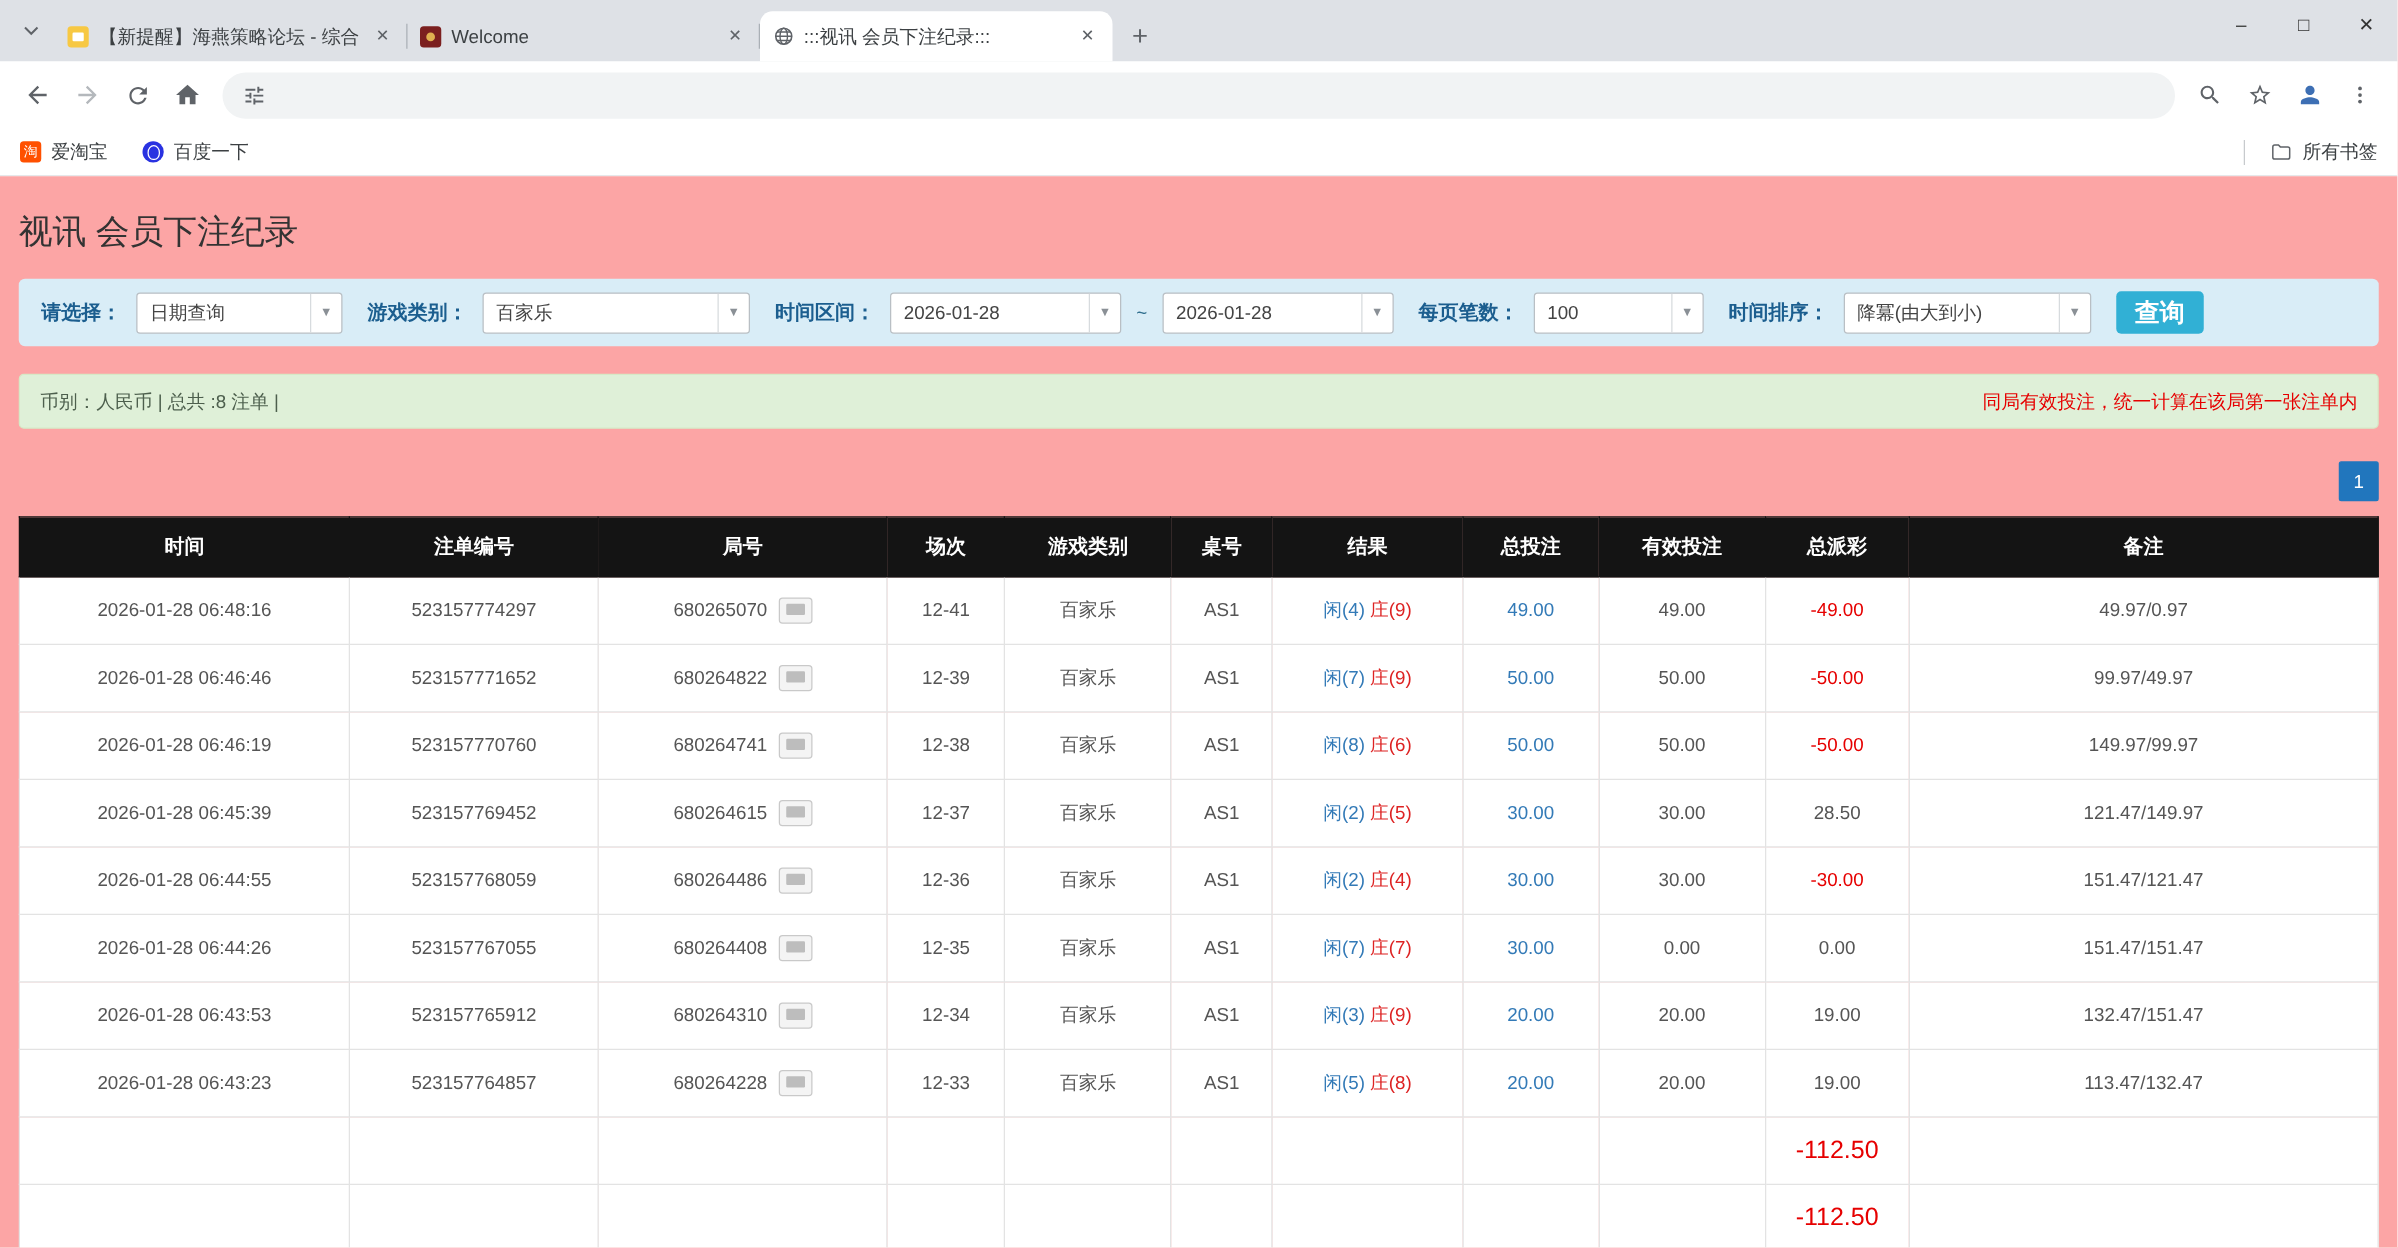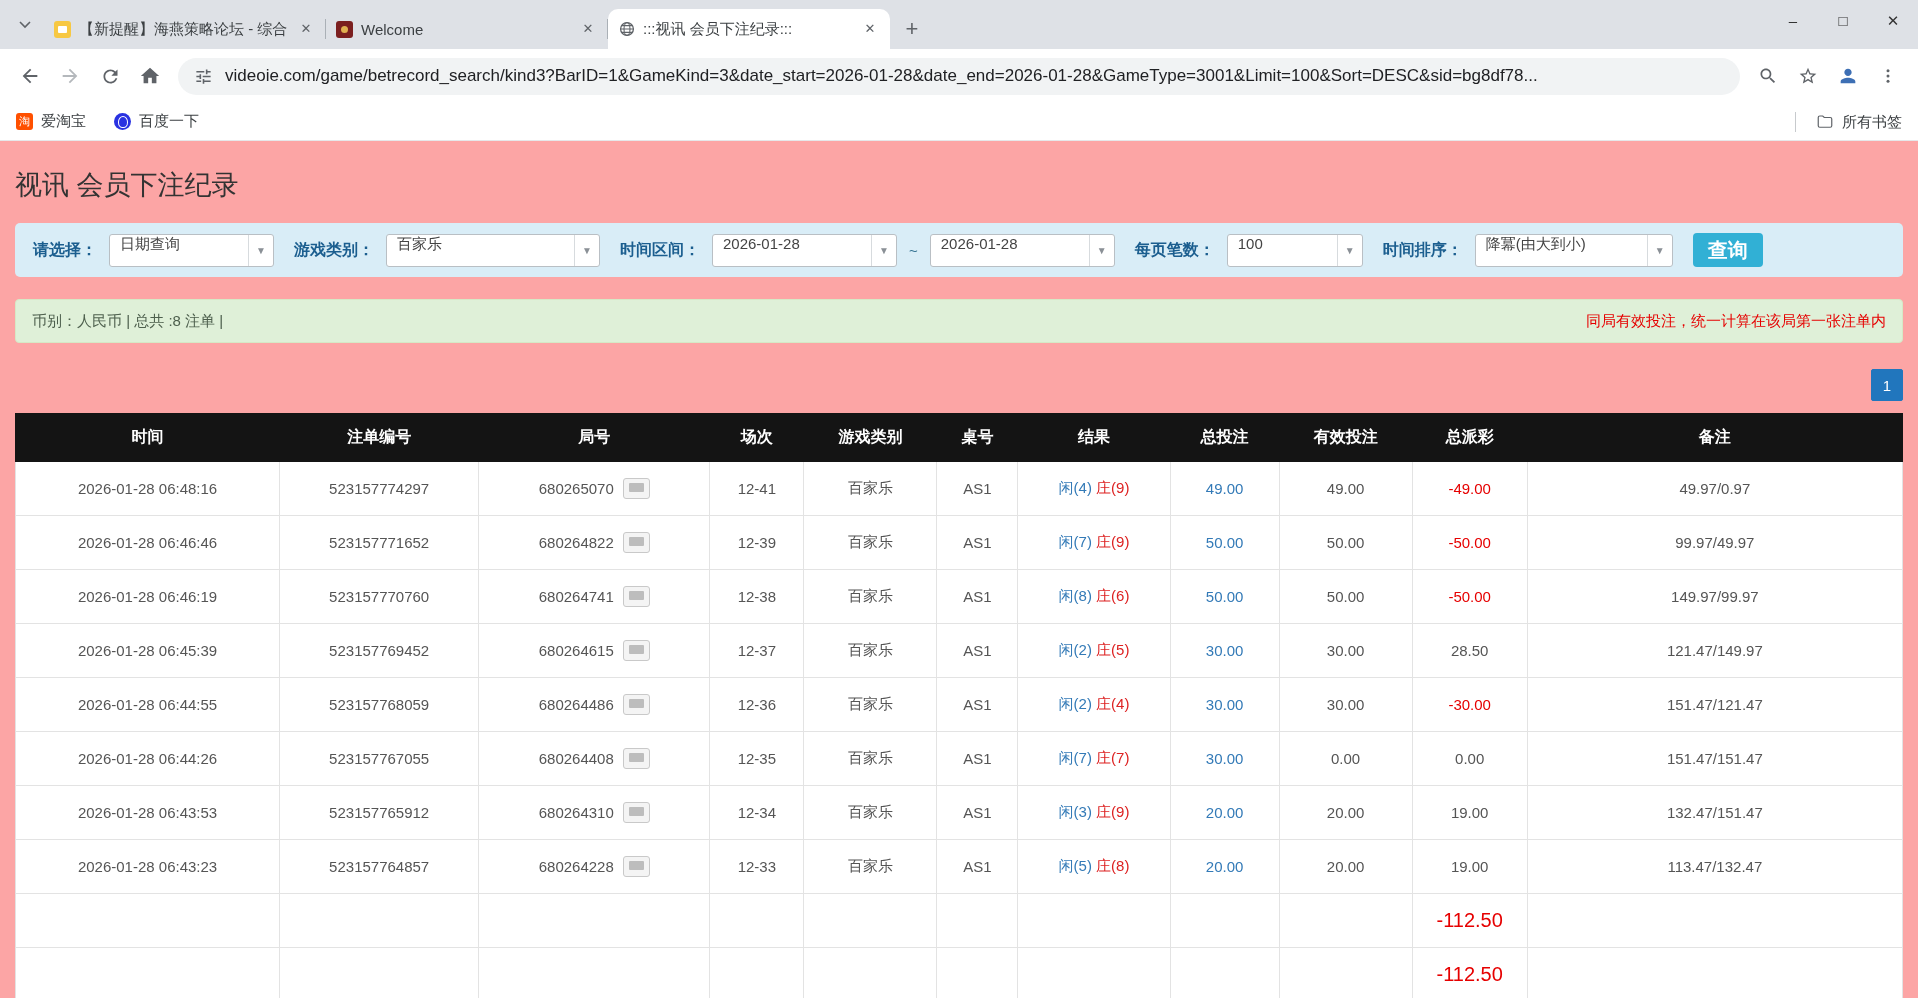--- a/index.html
+++ b/index.html
@@ -39,33 +39,33 @@
 
   .bookmarks { height:38px; background:#fff; border-bottom:1px solid #e6e8ea; display:flex;
     align-items:center; padding:0 16px; gap:28px; font-size:15px; color:#3c4043; }
   .bm-item { display:flex; align-items:center; gap:8px; }
   .bm-fav { width:17px; height:17px; border-radius:3px; display:flex; align-items:center;
     justify-content:center; font-size:11px; color:#fff; }
   .bm-fav.taobao { background:#ff5000; }
   .bm-fav.baidu { background:#2932e1; border-radius:50%; }
   .bm-fav.baidu::before { content:""; width:8px; height:10px; border:1.5px solid #fff;
     border-radius:50% 50% 45% 45%; }
-  .bm-right { margin-left:auto; display:flex; align-items:flex-end; gap:12px; }
+  .bm-right { margin-left:auto; display:flex; align-items:center; gap:12px; }
   .bm-sep { width:1px; height:20px; background:#c7cacd; margin-right:8px; }
 
   
   .page { padding:0 15px; background:#fca5a5; }
   .page-title { font-size:27px; font-weight:500; color:#333; padding:26px 0 20px 0; }
 
   .filterbar { background:#d9edf7; border-radius:5px; height:54px; display:flex;
     align-items:center; padding:0 18px; gap:20px; }
   .fgroup { display:flex; align-items:center; gap:12px; }
   .flabel { color:#1b5e8f; font-weight:bold; font-size:16px; white-space:nowrap; }
   .select { background:#fff; border:1px solid #b9bfc4; border-radius:3px; height:33px;
-    display:flex; font-size:15px; color:#444; }
+    display:flex; align-items:center; font-size:15px; color:#444; }
   .select-value { flex:1; padding:0 10px; white-space:nowrap; overflow:hidden; }
   .select-arrow { width:25px; align-self:stretch; border-left:1px solid #d7dbde; display:flex;
     align-items:center; justify-content:center; color:#8a9096; font-size:10px; }
   .w165{width:165px} .w214{width:214px} .w185{width:185px} .w122{width:136px} .w198{width:198px}
   .tilde { color:#31708f; font-size:15px; }
   .search-btn { background:#31b0d5; color:#fff; border:none; border-radius:4px; height:34px;
     padding:0 15px; font-size:20px; font-weight:bold; }
 
   .infobar { margin-top:22px; background:#dff0d8; border:1px solid #d6e9c6; border-radius:4px;
     height:44px; display:flex; align-items:center; padding:0 16px; font-size:15px; }
@@ -155,21 +155,20 @@
     <svg width="22" height="22" viewBox="0 0 24 24">
         <path d="M10 20v-6h4v6h5v-8h3L12 3 2 12h3v8z" fill="#5f6368"></path>
       </svg>
   </div>
   <div class="urlbar">
     <span>
       <svg width="19" height="19" viewBox="0 0 24 24">
           <path d="M3 17v2h6v-2H3zM3 5v2h10V5H3zm10 16v-2h8v-2h-8v-2h-2v6h2zM7 9v2H3v2h4v2h2V9H7zm14 4v-2H11v2h10zm-6-4h2V7h4V5h-4V3h-2v6z" fill="#5f6368"></path>
         </svg>
     </span>
-    <span class="url-text">videoie.com/game/betrecord_search/kind3?BarID=1&amp;GameKind=3&amp;date_start=2026-01-28&amp;date_end=2026-01-28&amp;GameType=3001&amp;Limit=100&amp;Sort=DESC&amp;sid=bg8df78...</span>
   </div>
   <div class="tool-btn">
     <svg width="20" height="20" viewBox="0 0 24 24">
         <path d="M15.5 14h-.79l-.28-.27C15.41 12.59 16 11.11 16 9.5 16 5.91 13.09 3 9.5 3S3 5.91 3 9.5 5.91 16 9.5 16c1.61 0 3.09-.59 4.23-1.57l.27.28v.79l5 4.99L20.49 19l-4.99-5zm-6 0C7.01 14 5 11.99 5 9.5S7.01 5 9.5 5 14 7.01 14 9.5 11.99 14 9.5 14z" fill="#5f6368"></path>
       </svg>
   </div>
   <div class="tool-btn">
     <svg width="20" height="20" viewBox="0 0 24 24">
         <path d="M22 9.24l-7.19-.62L12 2 9.19 8.63 2 9.24l5.46 4.73L5.82 21 12 17.27 18.18 21l-1.63-7.03L22 9.24zM12 15.4l-3.76 2.27 1-4.28-3.32-2.88 4.38-.38L12 6.1l1.71 4.04 4.38.38-3.32 2.88 1 4.28L12 15.4z" fill="#5f6368"></path>
       </svg>

